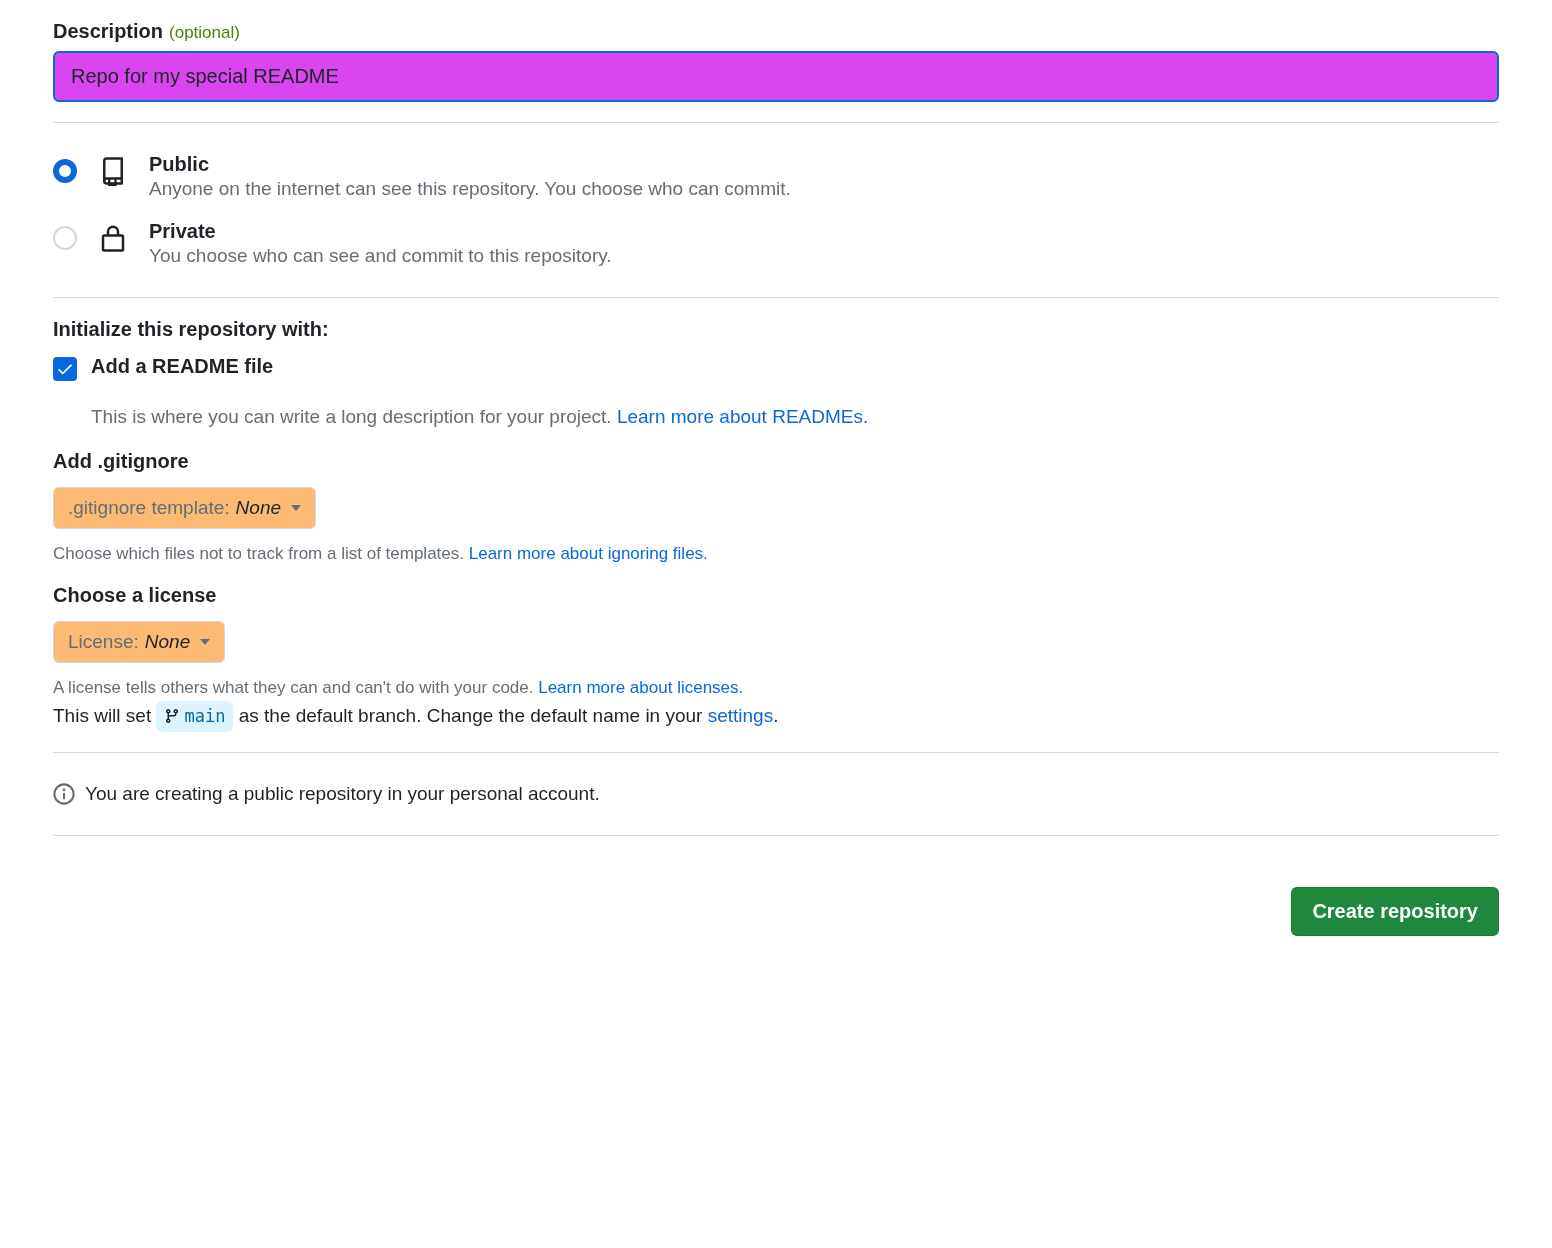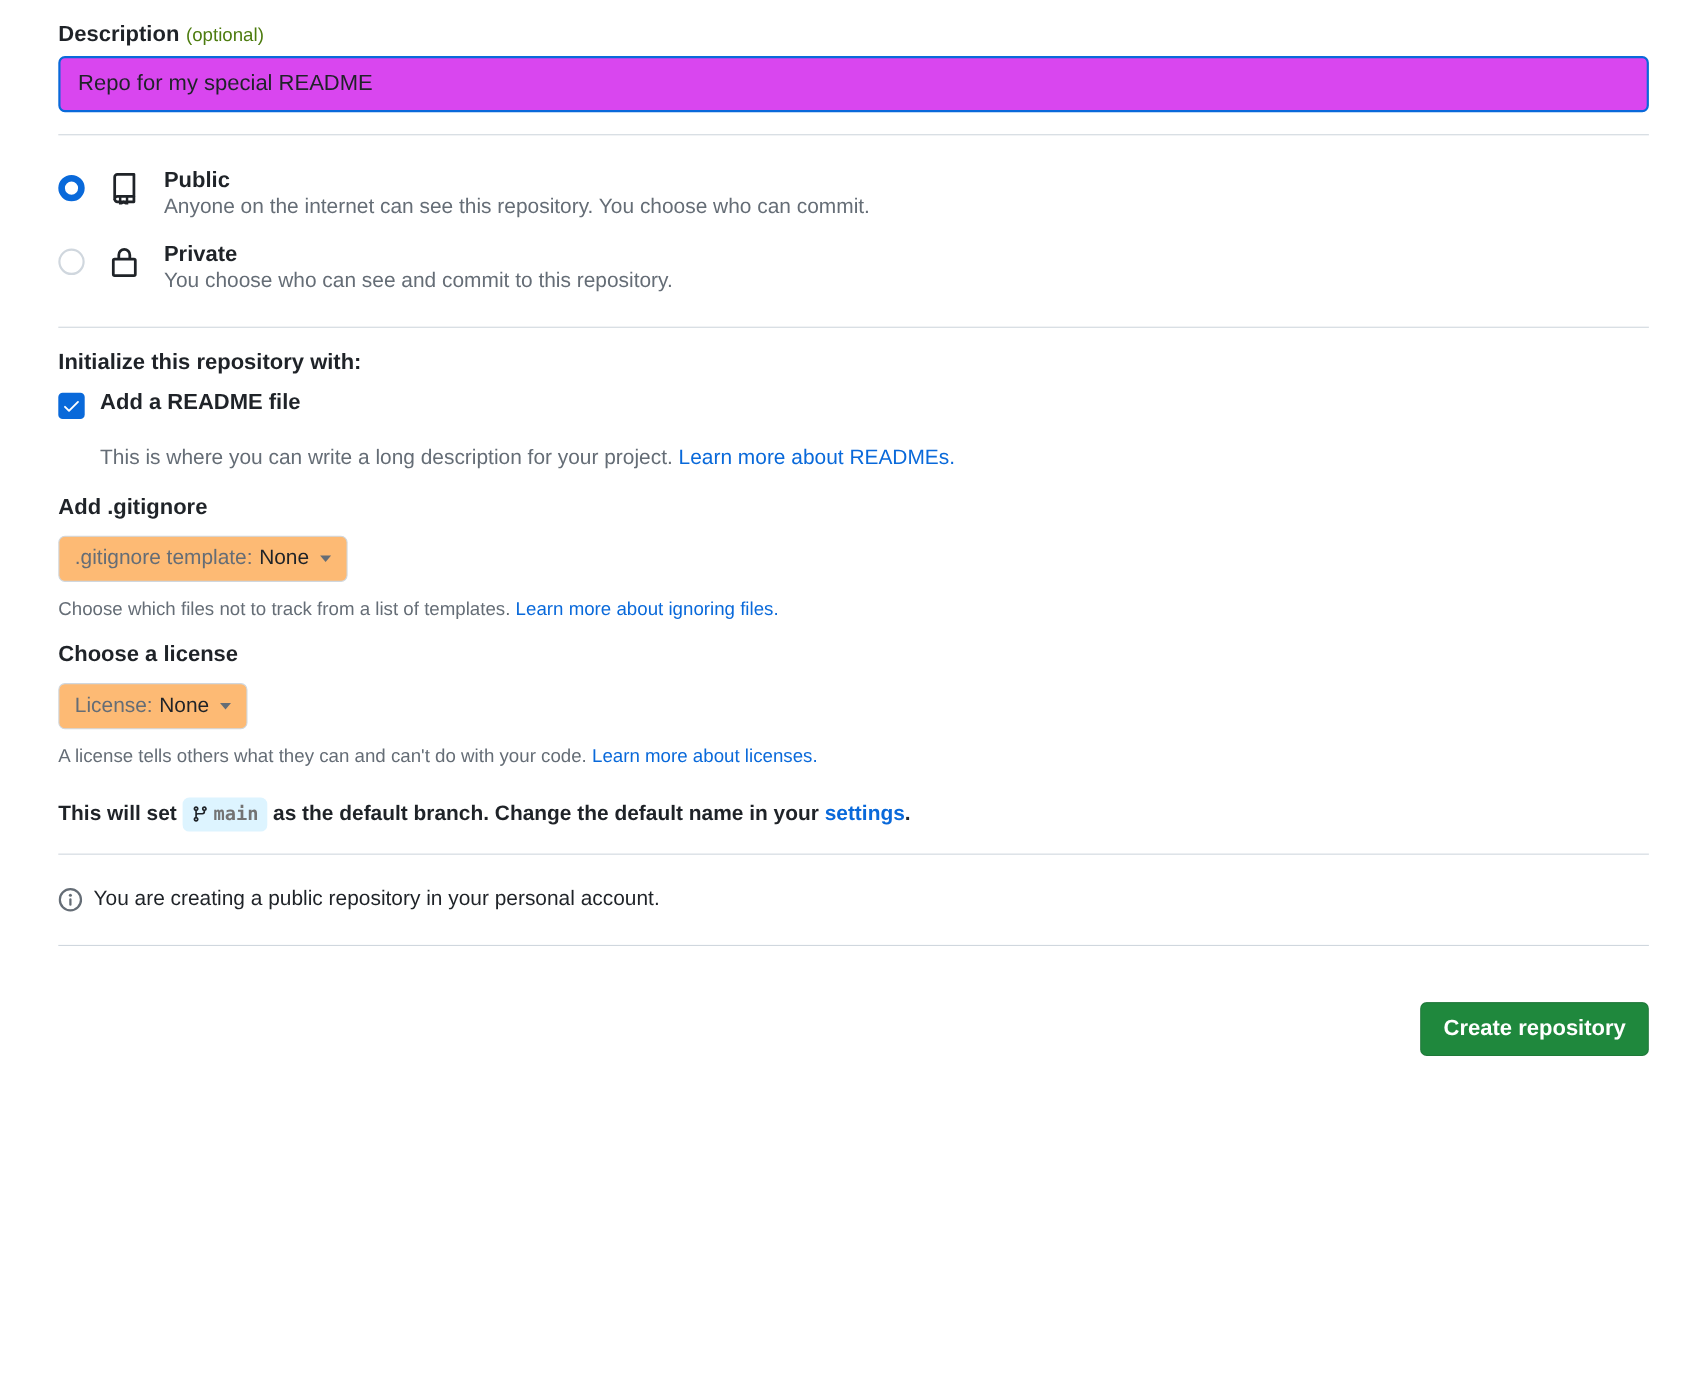--- a/index.html
+++ b/index.html
@@ -55,29 +55,29 @@
       display: inline-flex; align-items: center; gap: 6px;
       padding: 9px 14px;
       font-size: 19px;
       background: #fdba74;
       border: 1px solid #d0d7de;
       border-radius: 6px;
       cursor: pointer;
       margin-bottom: 12px;
     }
     .dropdown-prefix { color: #656d76; }
-    .dropdown-value { color: #1f2328; font-weight: 400; }
+    .dropdown-value { color: #1f2328; font-weight: 400; font-style: italic; }
     .caret-down { width: 0; height: 0; border-left: 5px solid transparent; border-right: 5px solid transparent; border-top: 6px solid #656d76; margin-left: 4px; }
     .help-text { color: #656d76; font-size: 17px; line-height: 1.5; }
-    .branch-text { font-size: 19px; color: #1f2328; line-height: 1.6; margin-top: 24px; font-weight: bold; }
+    .branch-text { font-size: 19px; color: #1f2328; line-height: 1.6; margin-top: 0; }
     .branch-badge {
       display: inline-flex; align-items: center; gap: 4px;
       background: #ddf4ff; padding: 2px 8px; border-radius: 6px;
       font-family: ui-monospace, SFMono-Regular, Menlo, monospace;
-      font-size: 17px; color: #737373;
+      font-size: 17px; color: #0369a1;
       vertical-align: middle;
     }
     .info-row { display: flex; align-items: center; gap: 10px; font-size: 19px; color: #1f2328; padding: 10px 0; }
     .submit-row { display: flex; justify-content: flex-end; margin-top: 20px; }
     .btn-primary {
       background: #1f883d; color: #ffffff;
       font-weight: 600; font-size: 20px;
       padding: 12px 20px; border: 1px solid rgba(31,35,40,0.15);
       border-radius: 6px; cursor: pointer; margin-top: 31px;
     }

